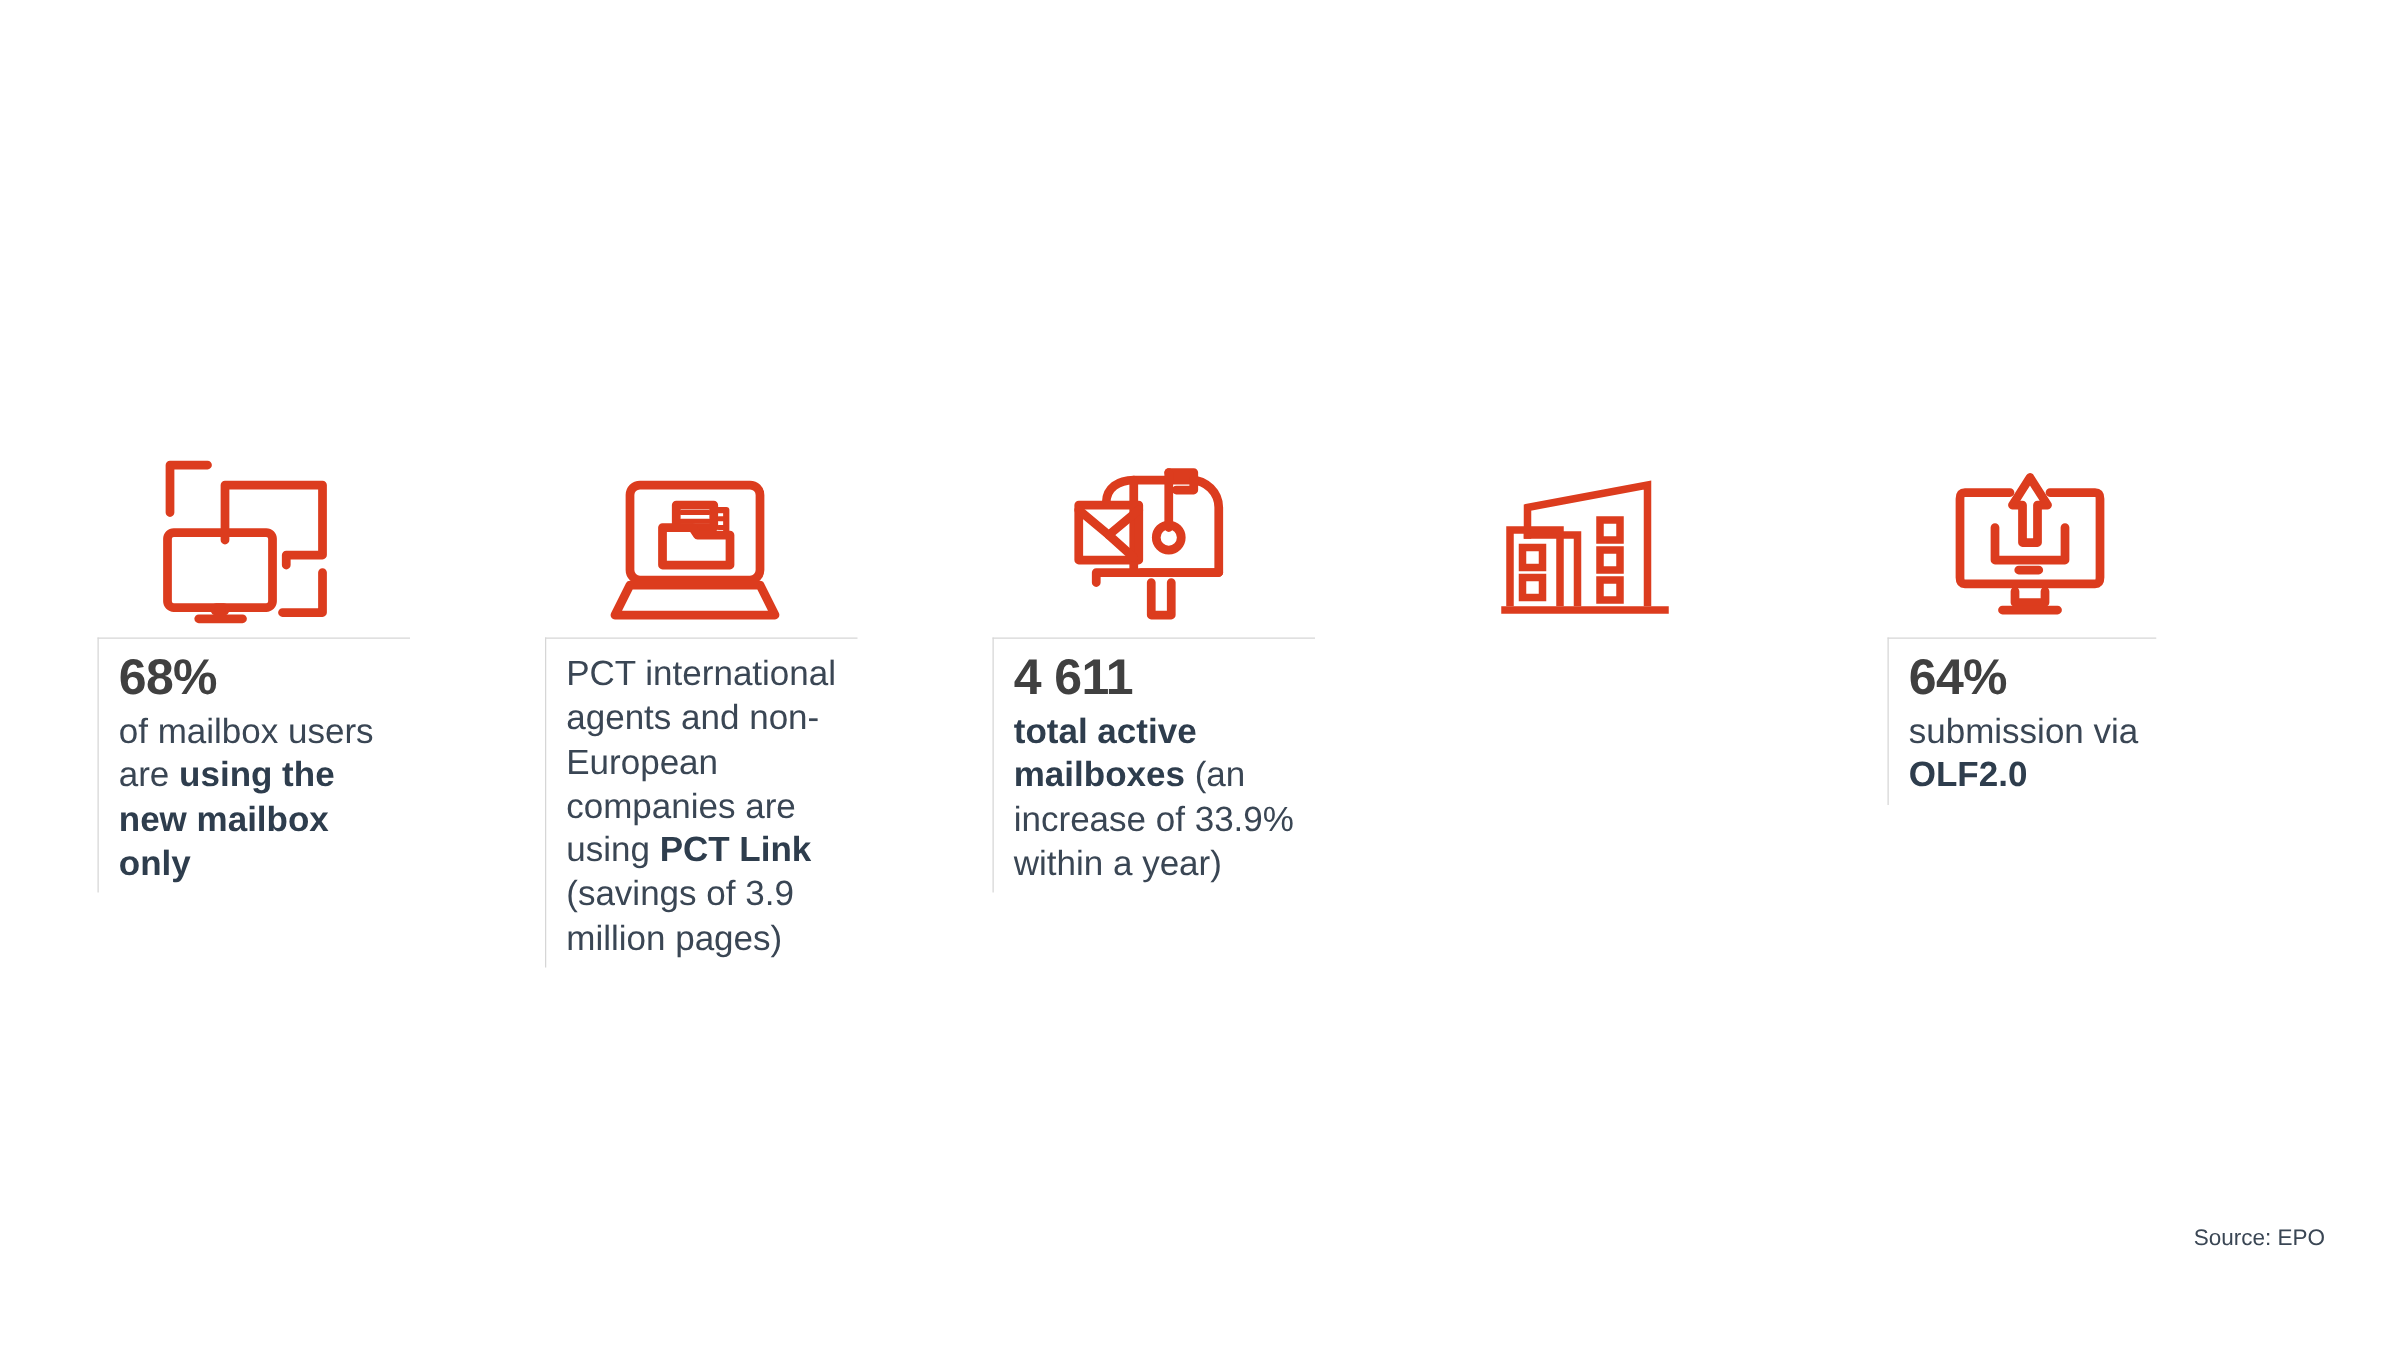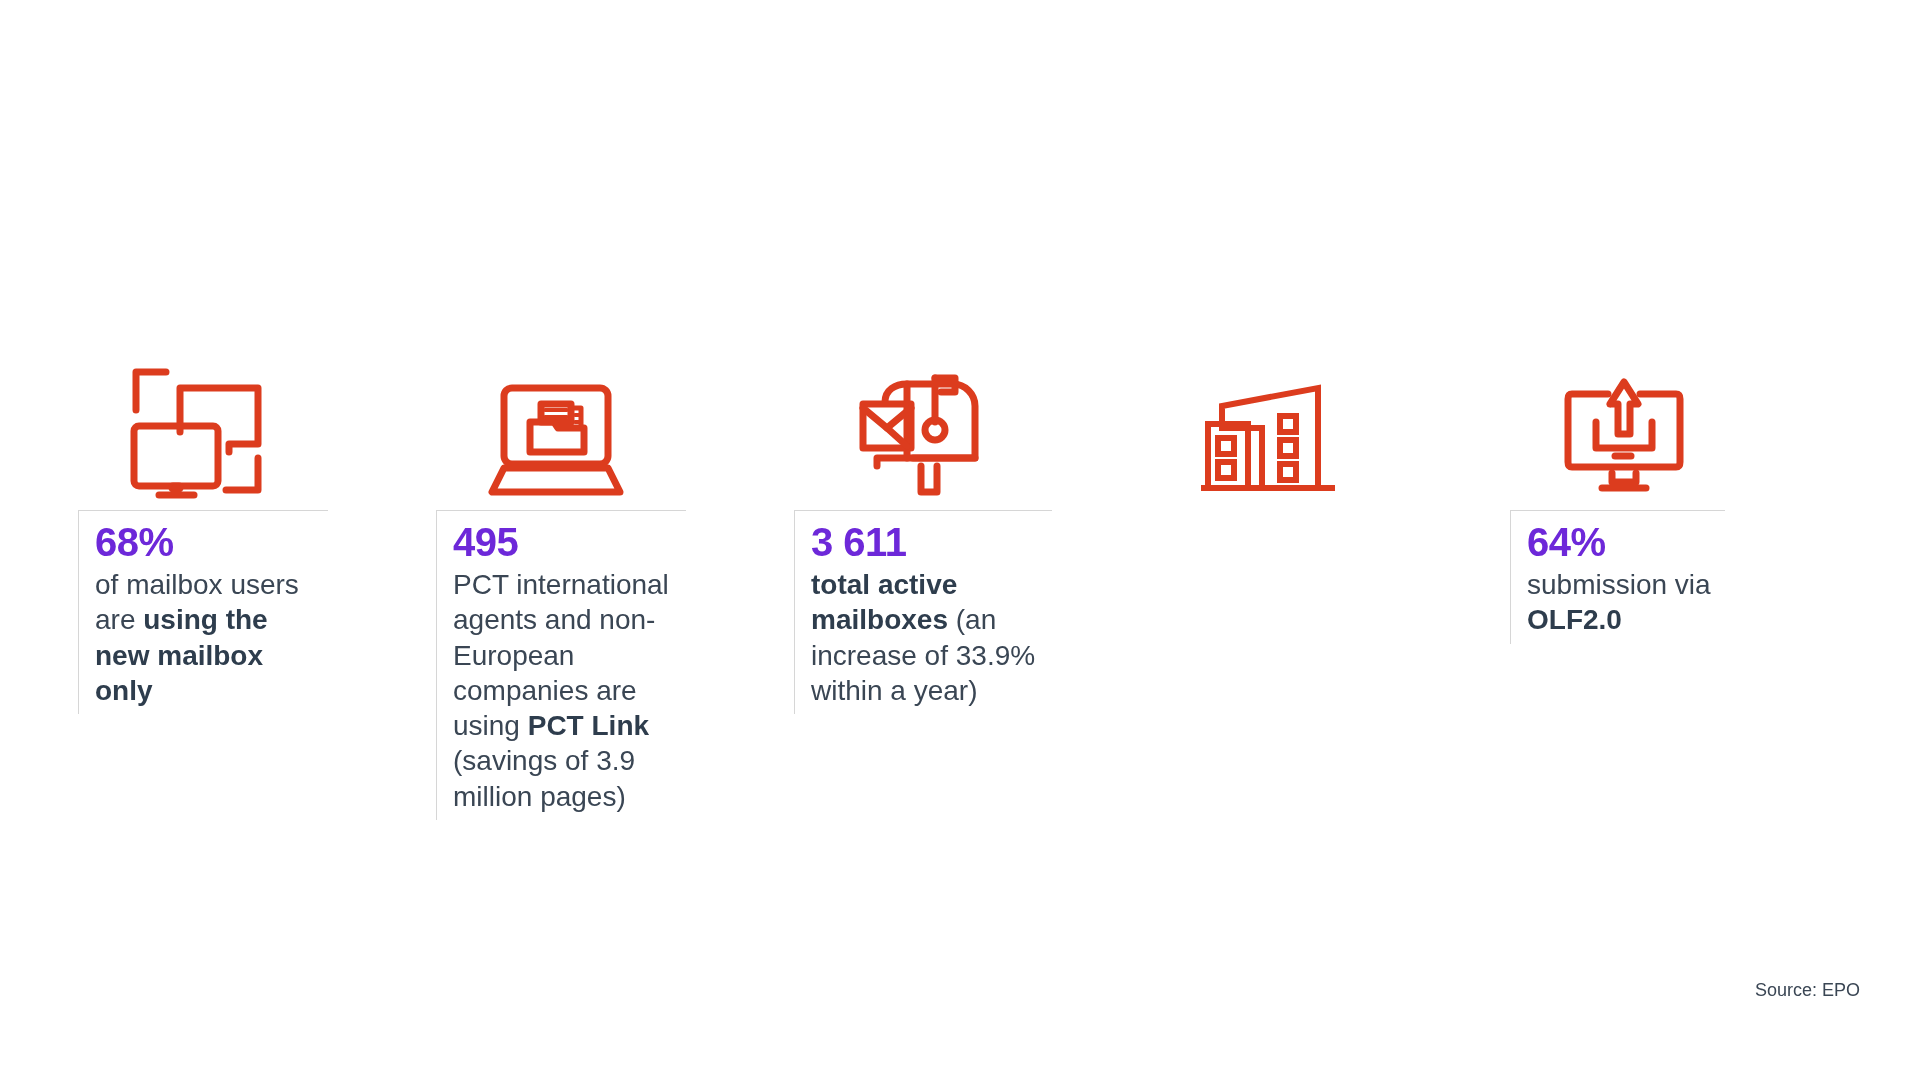--- a/index.html
+++ b/index.html
@@ -58,21 +58,21 @@
   .stat-box {
     margin-top: 10px;
     border-top: 1px solid #d6d6d6;
     border-left: 1px solid #d6d6d6;
     padding: 10px 8px 6px 16px;
     box-sizing: border-box;
     width: 100%;
   }
 
   .stat-number {
-    color: #6d28d9;
+    color: #404040;
     font-weight: bold;
     font-size: 40px;
     line-height: 1.05;
     letter-spacing: -0.5px;
     margin: 0 0 4px 0;
     font-family: "Liberation Sans", sans-serif;
   }
 
   .stat-text {
     font-size: 28px;
@@ -142,42 +142,41 @@
           <rect x="55" y="24" width="30" height="18"></rect>
           <line x1="59" y1="30" x2="81" y2="30" stroke-width="4"></line>
           <line x1="59" y1="37" x2="81" y2="37" stroke-width="4"></line>
           <path d="M85 28 L95 28 L95 48" stroke-width="5"></path>
           <line x1="89" y1="35" x2="94" y2="35" stroke-width="4"></line>
           <line x1="89" y1="42" x2="94" y2="42" stroke-width="4"></line>
           <path d="M44 72 L44 42 L68 42 L72 48 L98 48 L98 72 Z"></path>
         </svg>
       </div>
       <div class="stat-box">
-        <div class="stat-number">495</div>
         <div class="stat-text"><span>PCT international agents and non-European companies are using </span><b>PCT Link</b><span> (savings of 3.9 million pages)</span></div>
       </div>
     </div>
 
     <div class="col col-2">
       <div class="icon-wrap">
         <svg width="140" height="140" viewBox="0 0 140 140" fill="none" stroke="#DC3C1E" stroke-width="7" stroke-linecap="round" stroke-linejoin="round">
           <path d="M36 42 C36 30 46 24 58 24 L104 24 C116 24 126 34 126 46 L126 98 L64 98"></path>
           <line x1="58" y1="24" x2="58" y2="98"></line>
           <polyline points="28,106 28,98 126,98"></polyline>
           <rect x="14" y="44" width="48" height="44"></rect>
           <polyline points="14,48 38,68 62,48"></polyline>
           <line x1="38" y1="68" x2="58" y2="86"></line>
           <polyline points="86,18 106,18 106,32 92,32"></polyline>
           <line x1="86" y1="18" x2="86" y2="62"></line>
           <circle cx="86" cy="70" r="10"></circle>
           <polyline points="72,106 72,132 88,132 88,106"></polyline>
         </svg>
       </div>
       <div class="stat-box">
-        <div class="stat-number">3 611</div>
+        <div class="stat-number">4 611</div>
         <div class="stat-text"><b>total active mailboxes</b><span> (an increase of 33.9% within a year)</span></div>
       </div>
     </div>
 
     <div class="col col-3">
       <div class="icon-wrap">
         <svg width="140" height="120" viewBox="0 0 140 120" fill="none" stroke="#DC3C1E" stroke-width="6" stroke-linecap="square" stroke-linejoin="miter">
           <polyline points="22,48 22,26 118,8 118,102"></polyline>
           <polyline points="22,48 62,48 62,102"></polyline>
           <polyline points="8,102 8,44 48,44 48,102"></polyline>

